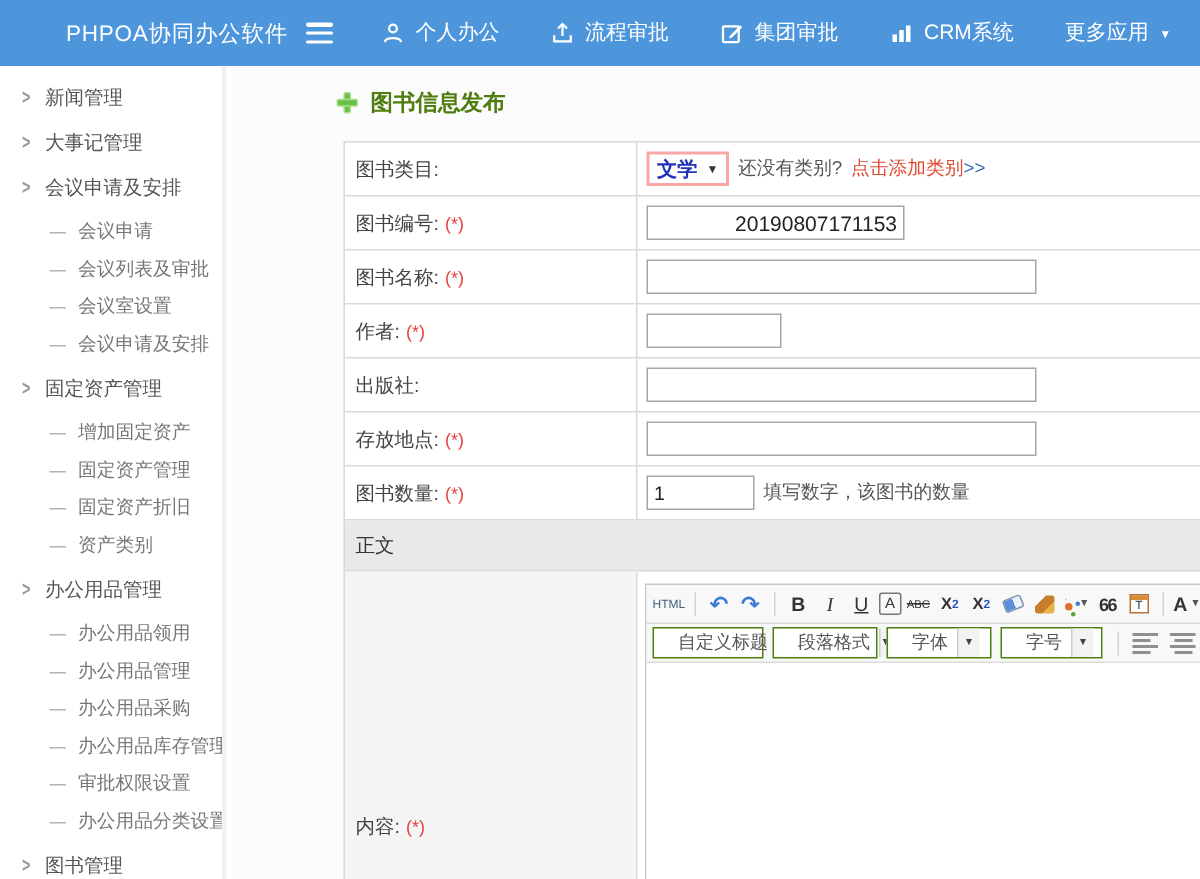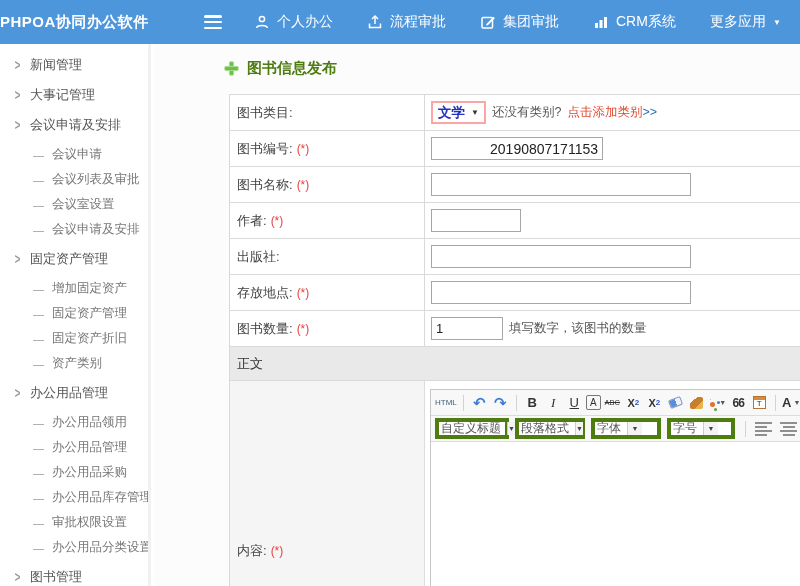--- a/index.html
+++ b/index.html
@@ -3,21 +3,21 @@
 <meta charset="utf-8">
 <style>
   * { margin:0; padding:0; box-sizing:border-box; }
   html,body { width:800px; height:586px; overflow:hidden; background:#fff;
     font-family:"Liberation Sans","DejaVu Sans",sans-serif; }
   .screen { position:relative; width:800px; height:586px; overflow:hidden; background:#fff; }
 
   
   .topbar { position:absolute; top:0; left:0; width:100%; height:44px;
     background:#4e96dc; display:flex; align-items:center; color:#fff; }
-  .brand { width:192px; font-size:15px; font-weight:bold; letter-spacing:.5px; white-space:nowrap; }
+  .brand { width:192px; font-size:15px; font-weight:normal; letter-spacing:.5px; white-space:nowrap;text-align:right; }
   .burger { width:20px; height:14px; display:flex; flex-direction:column; justify-content:space-between; cursor:pointer; margin-left:12px; }
   .burger span { display:block; height:2.5px; width:18px; background:#fff; border-radius:2px; }
   .topnav { display:flex; align-items:center; margin-left:30px; gap:34px; }
   .nav-item { display:flex; align-items:center; gap:7px; font-size:14px; cursor:pointer; white-space:nowrap; }
   .nav-item svg { display:block; }
   .caret { font-size:8px; color:#fff; }
 
   
   .sidebar { position:absolute; top:44px; left:0; width:151px; bottom:0; background:#fff;
     border-right:3px solid #f1f1f1; padding-top:4px; overflow:hidden; }
@@ -83,22 +83,22 @@
   .ic-broom { width:13px; height:12px; display:inline-block; border-radius:2px;
     background:linear-gradient(135deg,rgba(0,0,0,0) 28%,#c77f2e 28% 66%,#e8b44a 66%); }
   .ic-sparkle { width:5px; height:5px; border-radius:50%; background:#e2702a; display:inline-block;
     box-shadow:6px -2px 0 -1px #3f7fd0, 3px 5px 0 -1px #63a03c, -2px -5px 0 -2px #d8b13a; margin:4px 2px 0 2px; }
   .drop-caret { font-size:7px; color:#555; margin-left:2px; }
   .bt-quote { font-weight:bold; font-size:12px; letter-spacing:-1px; }
   .bt-tablet { width:13px; height:13px; border:1px solid #b87333; font-size:8px; color:#234;
     background:linear-gradient(#d98b3a 0 3px,#fff 3px); display:inline-flex; align-items:flex-end; justify-content:center; }
   .bt-fontcolor { font-size:13px; font-weight:bold; }
 
-  .tsel { display:flex; align-items:center; height:21px; border:4px solid #4d7c0f; background:#fff;
-    font-size:12px; color:#555; padding-left:2px; cursor:pointer; margin-right:4px; white-space:nowrap; }
+  .tsel { display:flex; align-items:center; height:21px; border:1px solid #4d7c0f; background:#fff;
+    font-size:12px; color:#555; padding-left:16px; cursor:pointer; margin-right:4px; white-space:nowrap; }
   .tsel .sel-arrow-box { align-self:stretch; width:15px; margin-left:6px; border-left:1px solid #ccc;
     background:#f3f3f3; display:flex; align-items:center; justify-content:center; font-size:7px; color:#444; }
   .w1{width:74px} .w2{width:70px} .w3{width:70px} .w4{width:68px}
 
   .ic-align { width:17px; height:14px; display:inline-block; margin:0 3px; background-repeat:no-repeat; cursor:pointer;
     background-image:linear-gradient(#8f8f8f,#8f8f8f),linear-gradient(#8f8f8f,#8f8f8f),
                      linear-gradient(#8f8f8f,#8f8f8f),linear-gradient(#8f8f8f,#8f8f8f); }
   .al-left   { background-size:17px 2px,12px 2px,17px 2px,12px 2px; background-position:0 0,0 4px,0 8px,0 12px; }
   .al-center { background-size:17px 2px,12px 2px,17px 2px,12px 2px; background-position:0 0,2.5px 4px,0 8px,2.5px 12px; }
 

